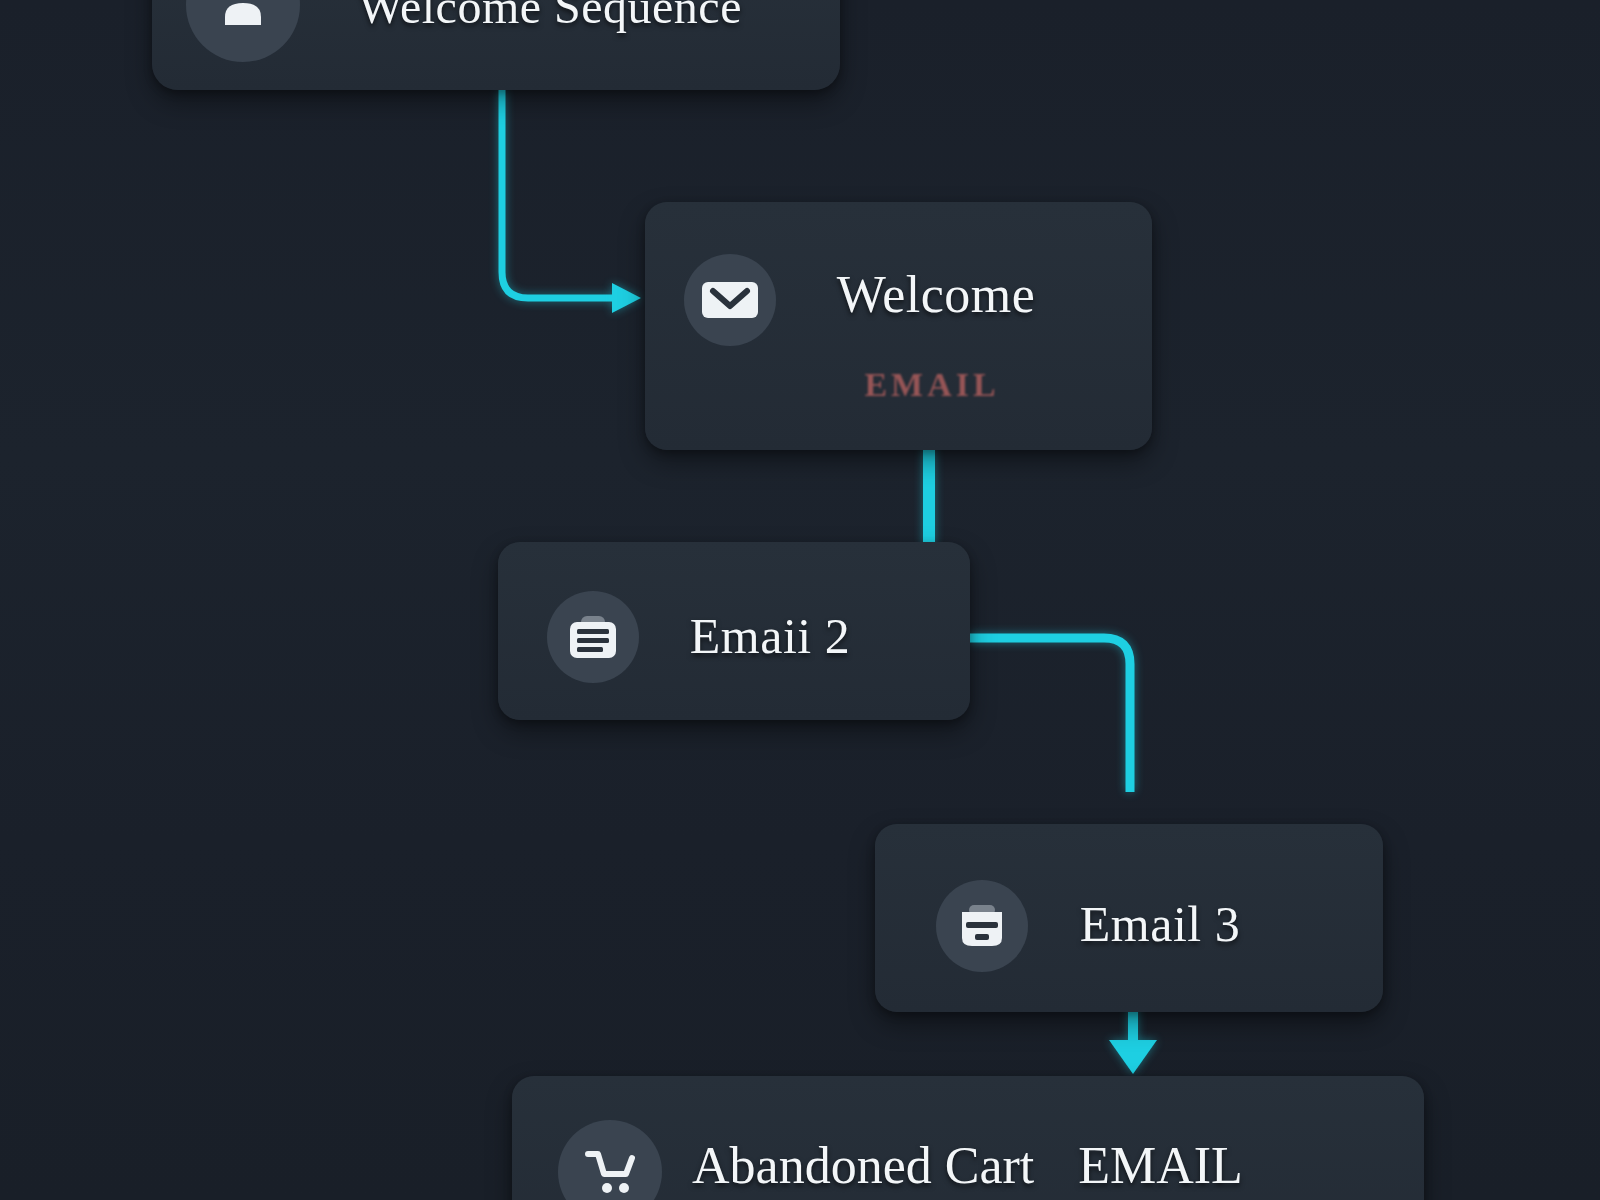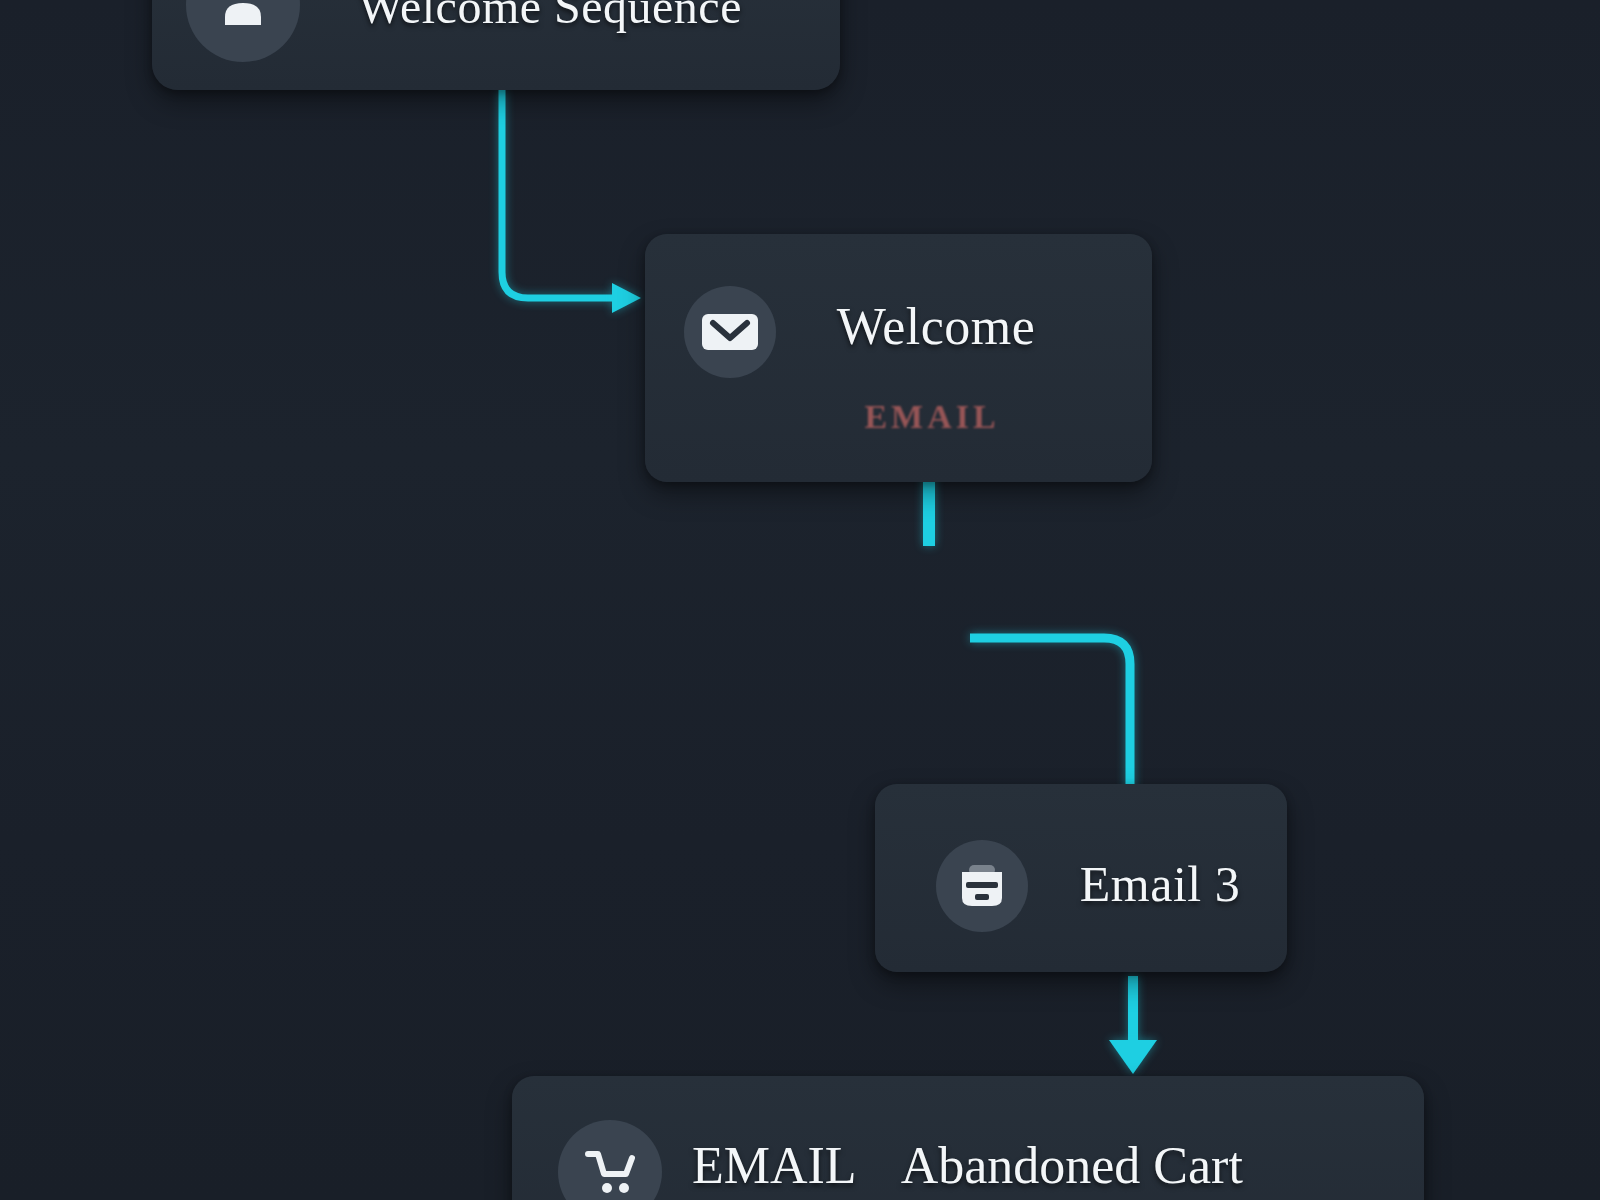--- a/index.html
+++ b/index.html
@@ -38,30 +38,30 @@
   .title-row{
     position:absolute;display:flex;gap:44px;align-items:baseline;
     color:#f3f6f8;text-shadow:0 3px 5px rgba(0,0,0,.6);white-space:nowrap;
   }
 
   
   .n1{left:152px;top:-62px;width:688px;height:152px;border-radius:26px;}
   .n1 .icon-circle{left:91px;top:67px;width:114px;height:114px;}
   .n1 .node-title{left:398px;top:68px;font-size:48px;}
 
-  .n2{left:645px;top:202px;width:507px;height:248px;margin-top:32px;}
+  .n2{left:645px;top:202px;width:507px;height:248px;}
   .n2 .icon-circle{left:85px;top:98px;width:92px;height:92px;}
   .n2 .node-title{left:291px;top:92px;font-size:52px;}
   .n2 .badge-email{left:287px;top:183px;}
 
   .n3{left:498px;top:542px;width:472px;height:178px;}
   .n3 .icon-circle{left:95px;top:95px;width:92px;height:92px;}
   .n3 .node-title{left:272px;top:94px;font-size:50px;}
 
-  .n4{left:875px;top:784px;width:412px;height:188px;}
+  .n4{left:875px;top:824px;width:508px;height:188px;}
   .n4 .icon-circle{left:107px;top:102px;width:92px;height:92px;}
   .n4 .node-title{left:285px;top:100px;font-size:50px;}
 
   .n5{left:512px;top:1076px;width:912px;height:200px;}
   .n5 .icon-circle{left:98px;top:96px;width:104px;height:104px;}
   .n5 .title-row{left:180px;top:60px;font-size:52px;}
 
   
   .glyph{display:block;}
 </style>
@@ -93,20 +93,32 @@
     <div class="icon-circle">
       <svg class="glyph" width="58" height="38" viewBox="0 0 58 38">
         <rect x="1" y="1" width="56" height="36" rx="6" fill="#eef2f5"></rect>
         <path d="M12,10 L29,25 L46,10" fill="none" stroke="#2a323c" stroke-width="6" stroke-linecap="round" stroke-linejoin="round"></path>
       </svg>
     </div>
     <div class="node-title">Welcome</div>
     <div class="badge-email">EMAIL</div>
   </div>
 
+  <div class="node n3">
+    <div class="icon-circle">
+      <svg class="glyph" width="52" height="46" viewBox="0 0 52 46">
+        <rect x="14" y="2" width="24" height="12" rx="6" fill="#79828c"></rect>
+        <rect x="3" y="8" width="46" height="36" rx="7" fill="#eef2f5"></rect>
+        <rect x="10" y="15" width="32" height="5" rx="1.5" fill="#2a323c"></rect>
+        <rect x="10" y="24" width="32" height="5" rx="1.5" fill="#2a323c"></rect>
+        <rect x="10" y="33" width="26" height="5" rx="1.5" fill="#2a323c"></rect>
+      </svg>
+    </div>
+    <div class="node-title">Emaii 2</div>
+  </div>
 
   <div class="node n4">
     <div class="icon-circle">
       <svg class="glyph" width="50" height="44" viewBox="0 0 50 44">
         <rect x="12" y="1" width="26" height="10" rx="5" fill="#79828c"></rect>
         <path d="M5,8 H45 V34 Q45,42 35,42 H15 Q5,42 5,34 Z" fill="#eef2f5"></path>
         <rect x="9" y="18" width="32" height="6" rx="2" fill="#2a323c"></rect>
         <rect x="18" y="30" width="14" height="6" rx="2" fill="#2a323c"></rect>
       </svg>
     </div>
@@ -115,18 +127,18 @@
 
   <div class="node n5">
     <div class="icon-circle">
       <svg class="glyph" width="56" height="56" viewBox="0 0 56 56">
         <path d="M6,10 L16,10 L22,30 L44,30 L50,14" fill="none" stroke="#eef2f5" stroke-width="6" stroke-linejoin="round" stroke-linecap="round"></path>
         <circle cx="25" cy="44" r="5" fill="#eef2f5"></circle>
         <circle cx="42" cy="44" r="5" fill="#eef2f5"></circle>
       </svg>
     </div>
     <div class="title-row">
+      <span>Abandoned Cart</span>
       <span>EMAIL</span>
-      <span>Abandoned Cart</span>
     </div>
   </div>
 
 </div>
 
 </body></html>

